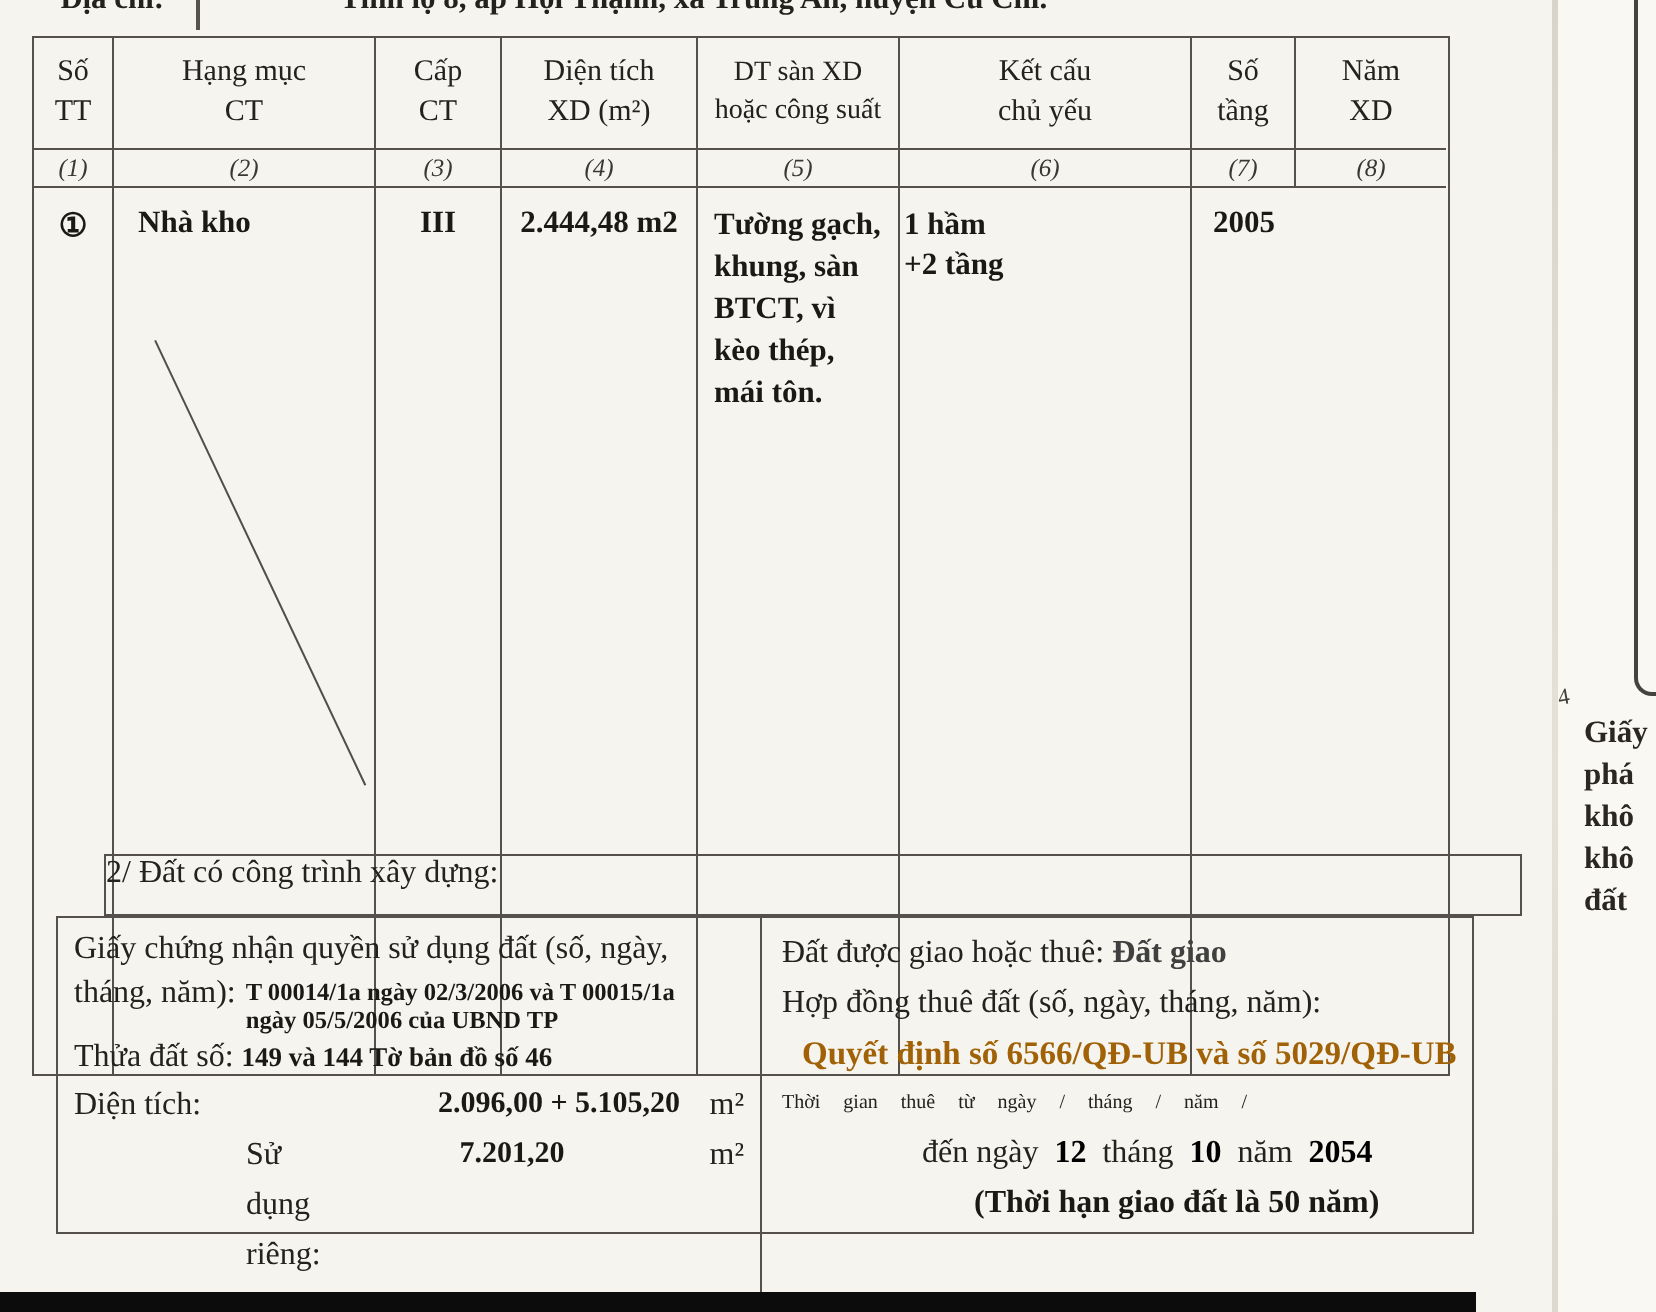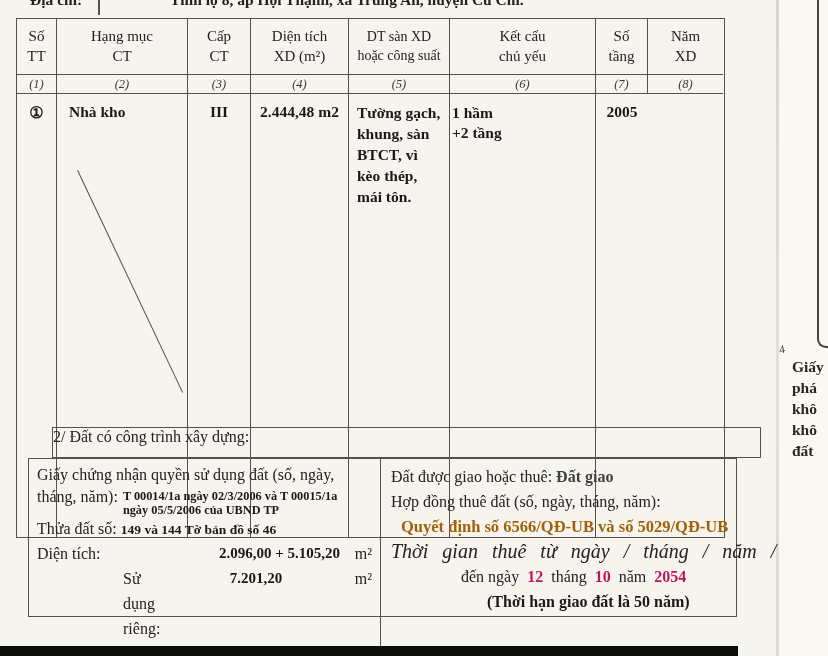--- a/index.html
+++ b/index.html
@@ -55,23 +55,23 @@
   .thua b{font-size:13.5px;color:#1b1915;}
   .arearow{display:grid;grid-template-columns:1fr 168px 34px;font-size:16px;line-height:25px;}
   .arearow .lbl.ind{padding-left:86px;}
   .arearow .val{font-weight:bold;font-size:15px;color:#1b1915;}
   .arearow .val.right{text-align:right;}
   .arearow .val.center{text-align:center;}
   .arearow .unit{text-align:right;padding-right:2px;}
   .rln{font-size:16px;line-height:25px;white-space:nowrap;}
   .rln b{color:#404040;}
   .qd{font-weight:bold;font-size:16.5px;padding-left:10px;color:#a16207;}
-  .tg{font-size:20px;word-spacing:9px;font-style:italic;}
+  .tg{font-size:10px;word-spacing:9px;}
   .den{padding-left:70px;}
-  .den b{margin:0 4px;color:#be185d;}
+  .den b{margin:0 4px;color:#000000;}
   .thoihan{font-weight:bold;padding-left:96px;color:#1b1915;}
 
   
   .corner-line{position:absolute;left:817px;top:-4px;width:16px;height:350px;
                border-left:2.2px solid #45433e;border-bottom:2.2px solid #45433e;
                border-bottom-left-radius:9px;}
   .mark4{position:absolute;left:779px;top:343px;font-size:11.5px;color:#413f3a;
          transform:rotate(-10deg);}
   .fragments{position:absolute;left:792px;top:356px;font-weight:bold;font-size:15.5px;
              line-height:21px;color:#2a2722;}

